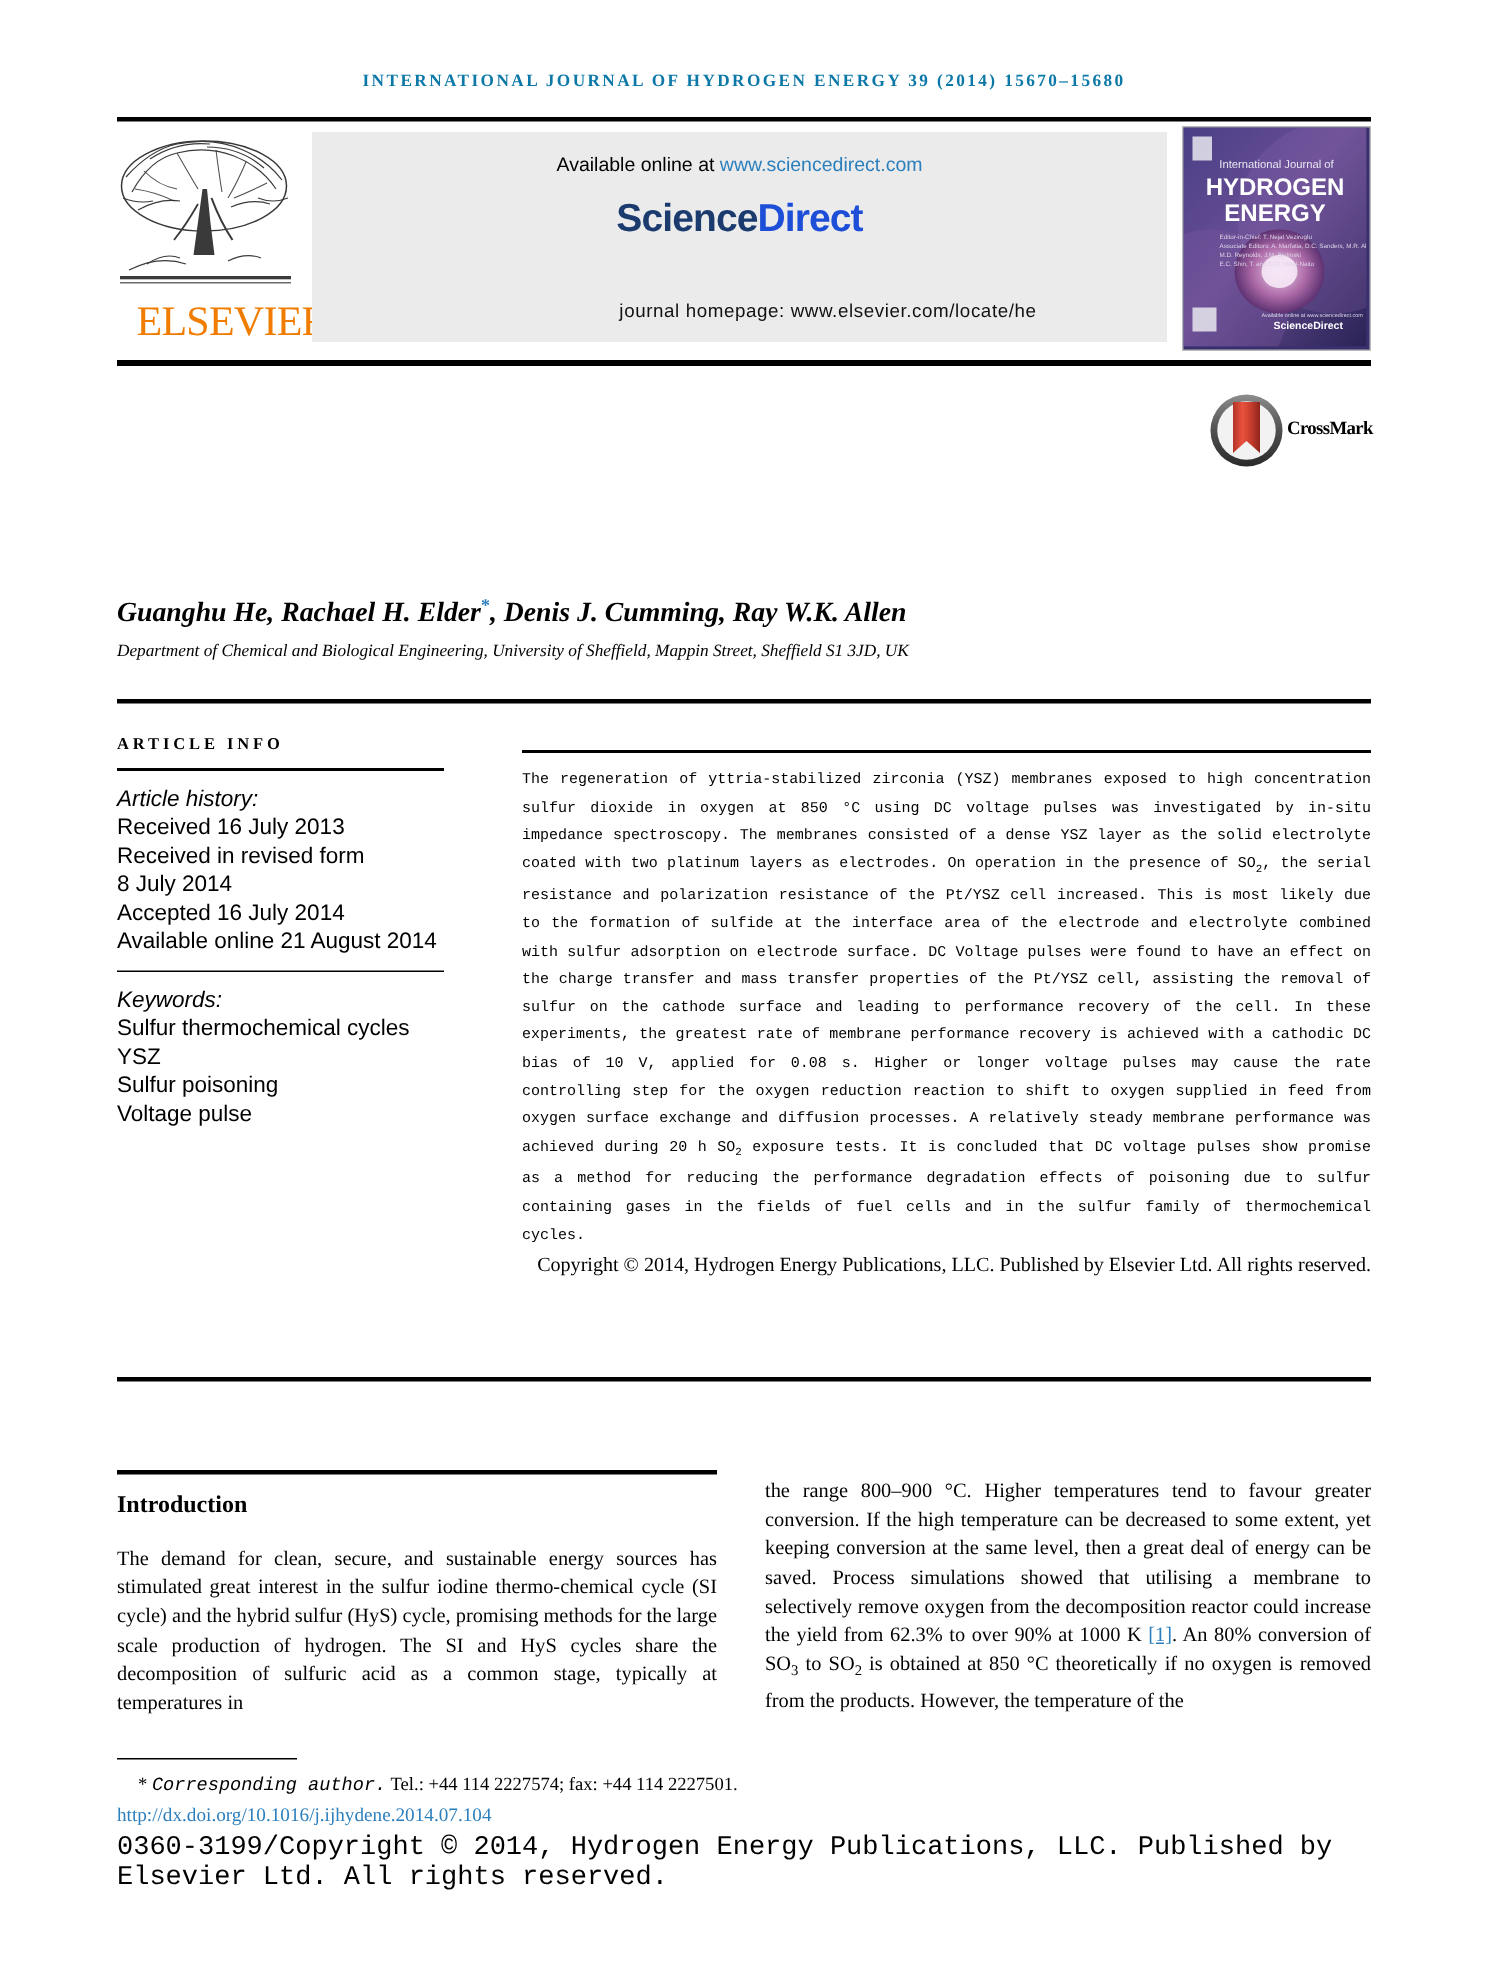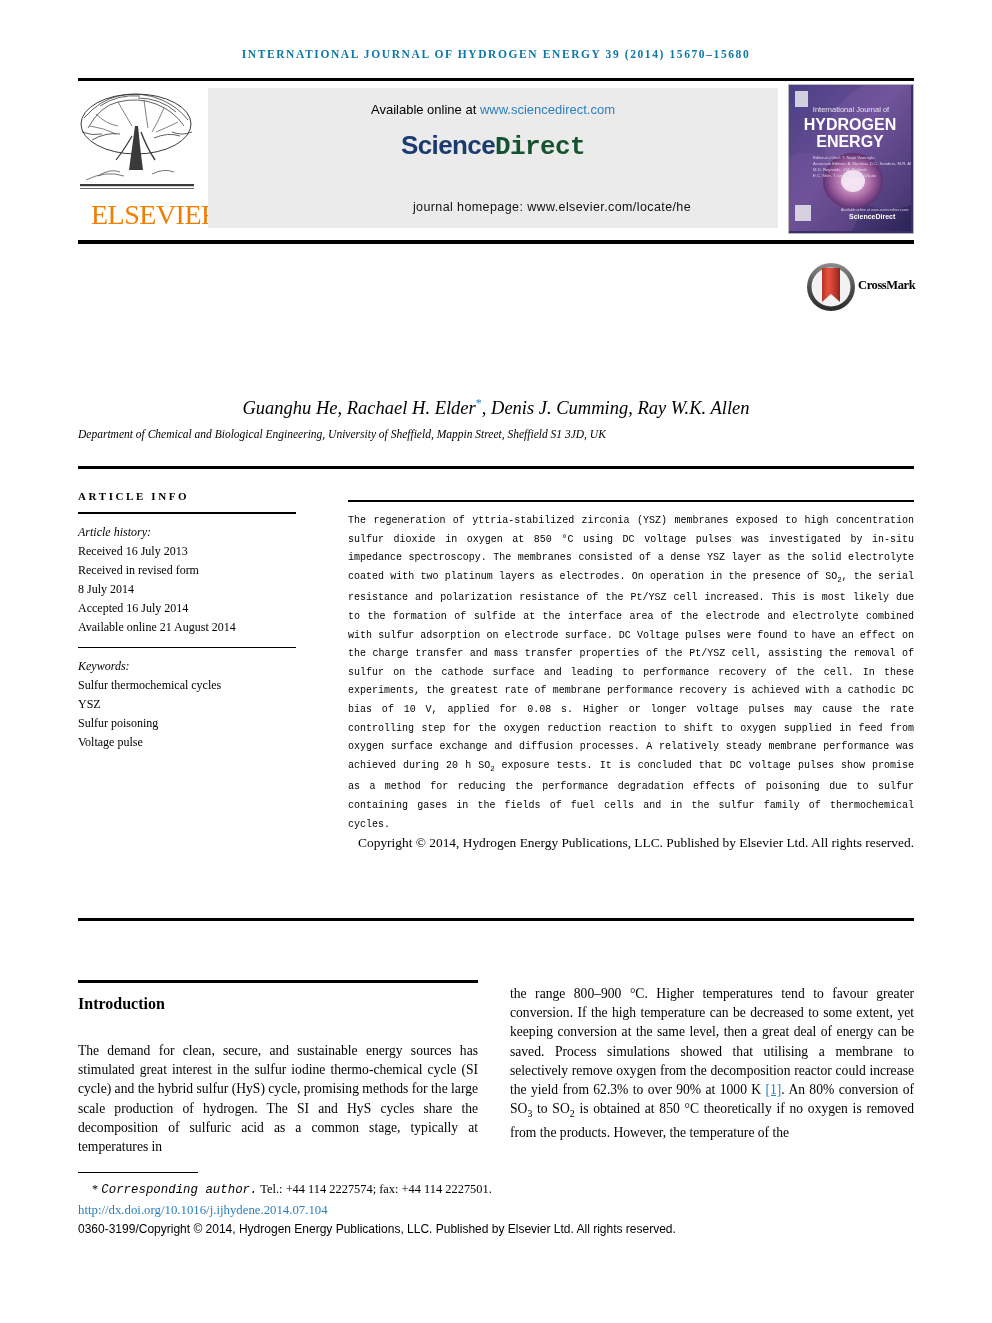--- a/index.html
+++ b/index.html
@@ -90,21 +90,21 @@
     position: absolute;
     left: 0; top: 42px;
     width: 570px;
     text-align: center;
     font-family: "Liberation Sans", "DejaVu Sans", sans-serif;
     font-size: 26px;
     font-weight: bold;
     letter-spacing: -0.6px;
   }
   .sd-logo .sd-sci { color: #1b3b6f; }
-  .sd-logo .sd-dir { color: #14532d; font-family: Liberation Mono, monospace; }
+  .sd-logo .sd-dir { color: #1d4ed8; }
   .sd-home {
     position: absolute;
     left: 0; bottom: 14px;
     width: 688px;
     text-align: center;
     font-family: "Liberation Sans", "DejaVu Sans", sans-serif;
     font-size: 12.5px;
     letter-spacing: 0.4px;
     color: #111;
   }
@@ -148,23 +148,22 @@
     letter-spacing: -0.4px;
   }
 
   
   .authors {
     position: absolute;
     left: 78px; top: 396px;
     width: 836px;
     font-family: "Liberation Serif", "DejaVu Serif", serif;
     font-style: italic;
-    font-weight: normal;
+    font-weight: bold;
     font-size: 18.5px;
-    text-align: center;
   }
   .authors .star {
     color: #2b7fbd;
     font-size: 12px;
     vertical-align: super;
     font-style: normal;
   }
   .affiliation {
     position: absolute;
     left: 78px; top: 428px;
@@ -191,22 +190,22 @@
     position: absolute;
     left: 78px; top: 490px;
     width: 218px;
   }
   .info-col .hr {
     width: 218px; height: 1.5px;
     background: #000;
     margin: 10px 0 9px 0;
   }
   .info-col .block {
-    font-family: Liberation Serif, serif;
-    font-size: 12px;
+    font-family: Liberation Sans, sans-serif;
+    font-size: 15px;
     line-height: 19px;
   }
   .info-col .block .it { font-style: italic; }
 
   .abs-col {
     position: absolute;
     left: 348px; top: 490px;
     width: 566px;
   }
   .abs-col .hr {
@@ -247,21 +246,21 @@
   }
   .intro-rule {
     width: 400px; height: 3px;
     background: #000;
     margin-bottom: 12px;
   }
   .intro-head {
     font-family: "Liberation Serif", "DejaVu Serif", serif;
     font-size: 16px;
     font-weight: bold;
-    margin: 0 0 28px 0;
+    margin: 0 0 16px 0;
   }
   .body-par {
     font-family: "Liberation Serif", "DejaVu Serif", serif;
     font-size: 13.6px;
     line-height: 19.2px;
     text-align: justify;
     margin: 0;
   }
   .ref-link { color: #2b7fbd; }
 
@@ -284,22 +283,22 @@
   .foot-line.ind { padding-left: 14px; }
   .foot-line .it { font-style: italic; font-family: Liberation Mono, monospace; }
   .foot-link { color: #2b7fbd; }
   .doi-line {
     font-family: "Liberation Serif", "DejaVu Serif", serif;
     font-size: 12.8px;
     color: #2b7fbd;
     margin-top: 4px;
   }
   .issn-line {
-    font-family: Liberation Sans, sans-serif;
-    font-size: 12px;
+    font-family: Liberation Mono, monospace;
+    font-size: 18px;
     margin-top: 4px;
   }
   sub { font-size: 0.72em; }
 </style>
 </head>
 <body>
 
 <div class="page">
 
   <div class="running-head">International Journal of Hydrogen Energy 39 (2014) 15670–15680</div>

